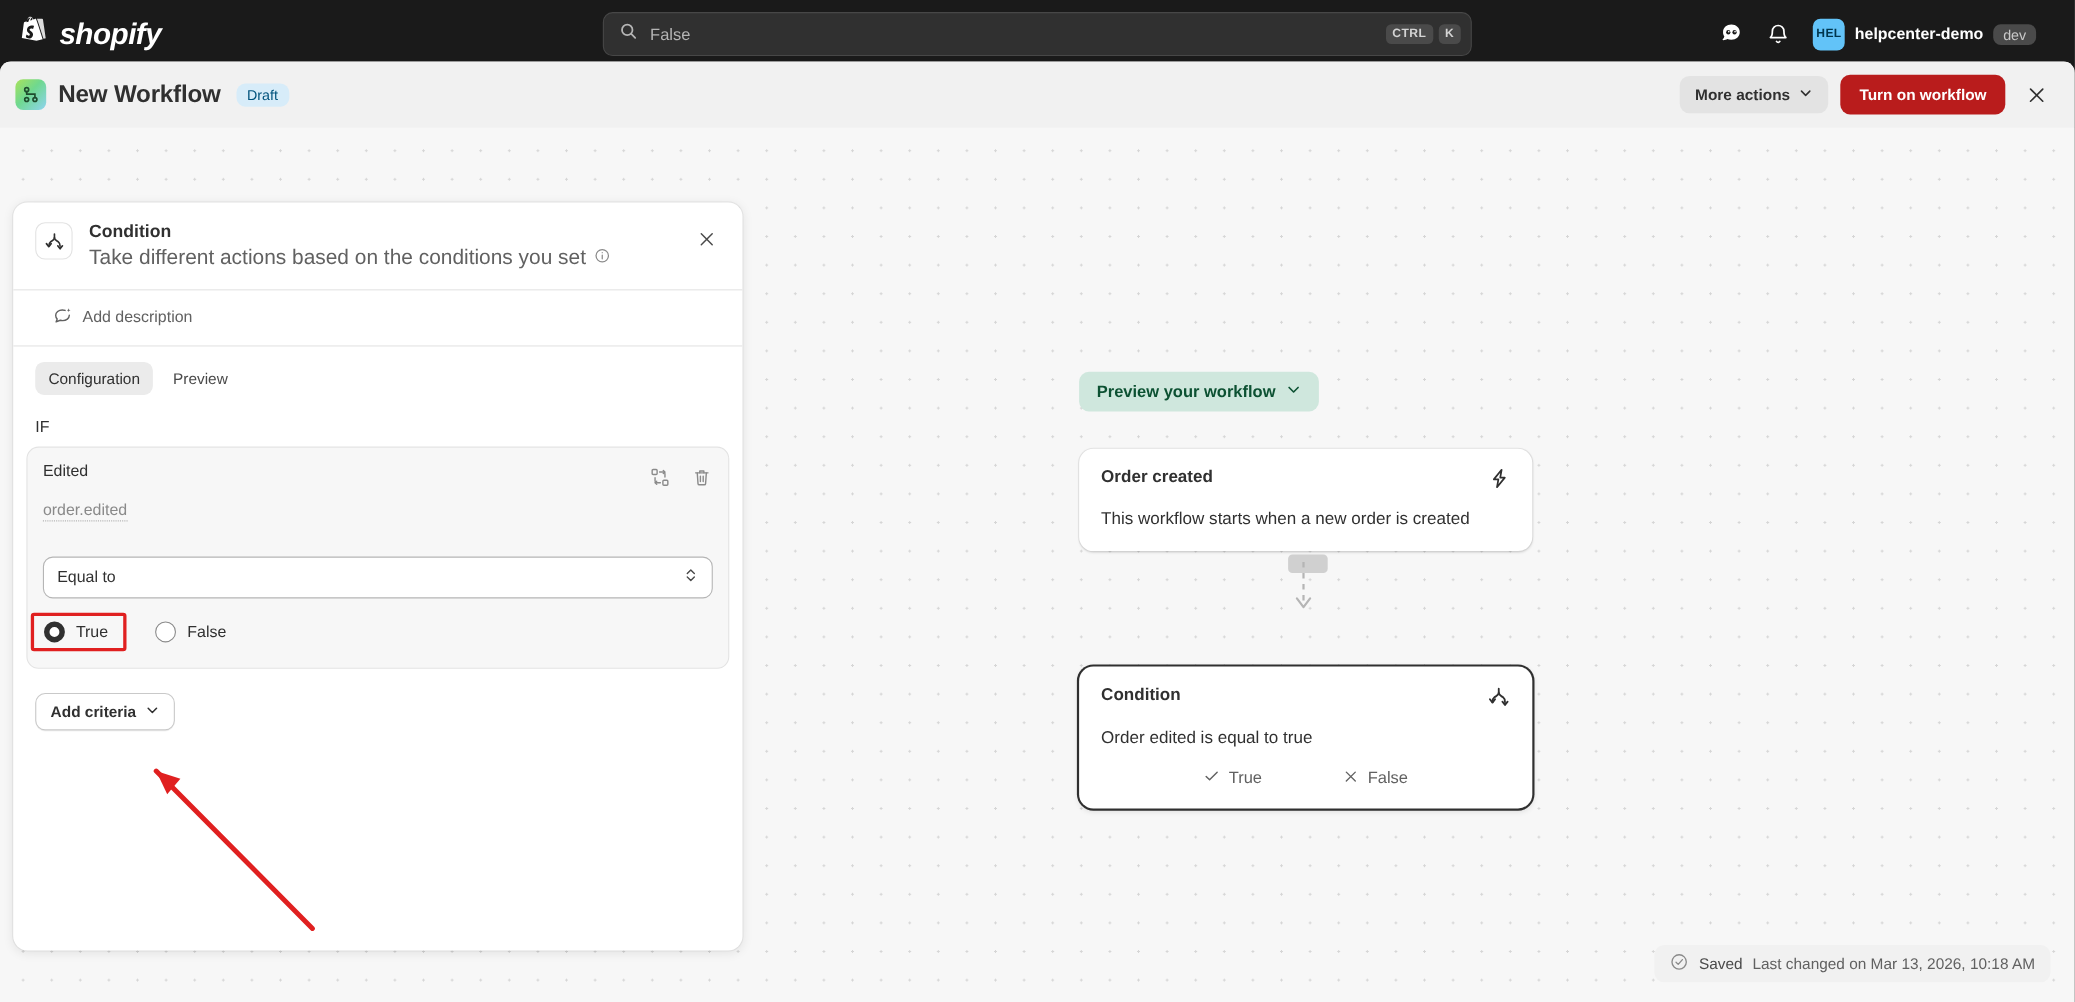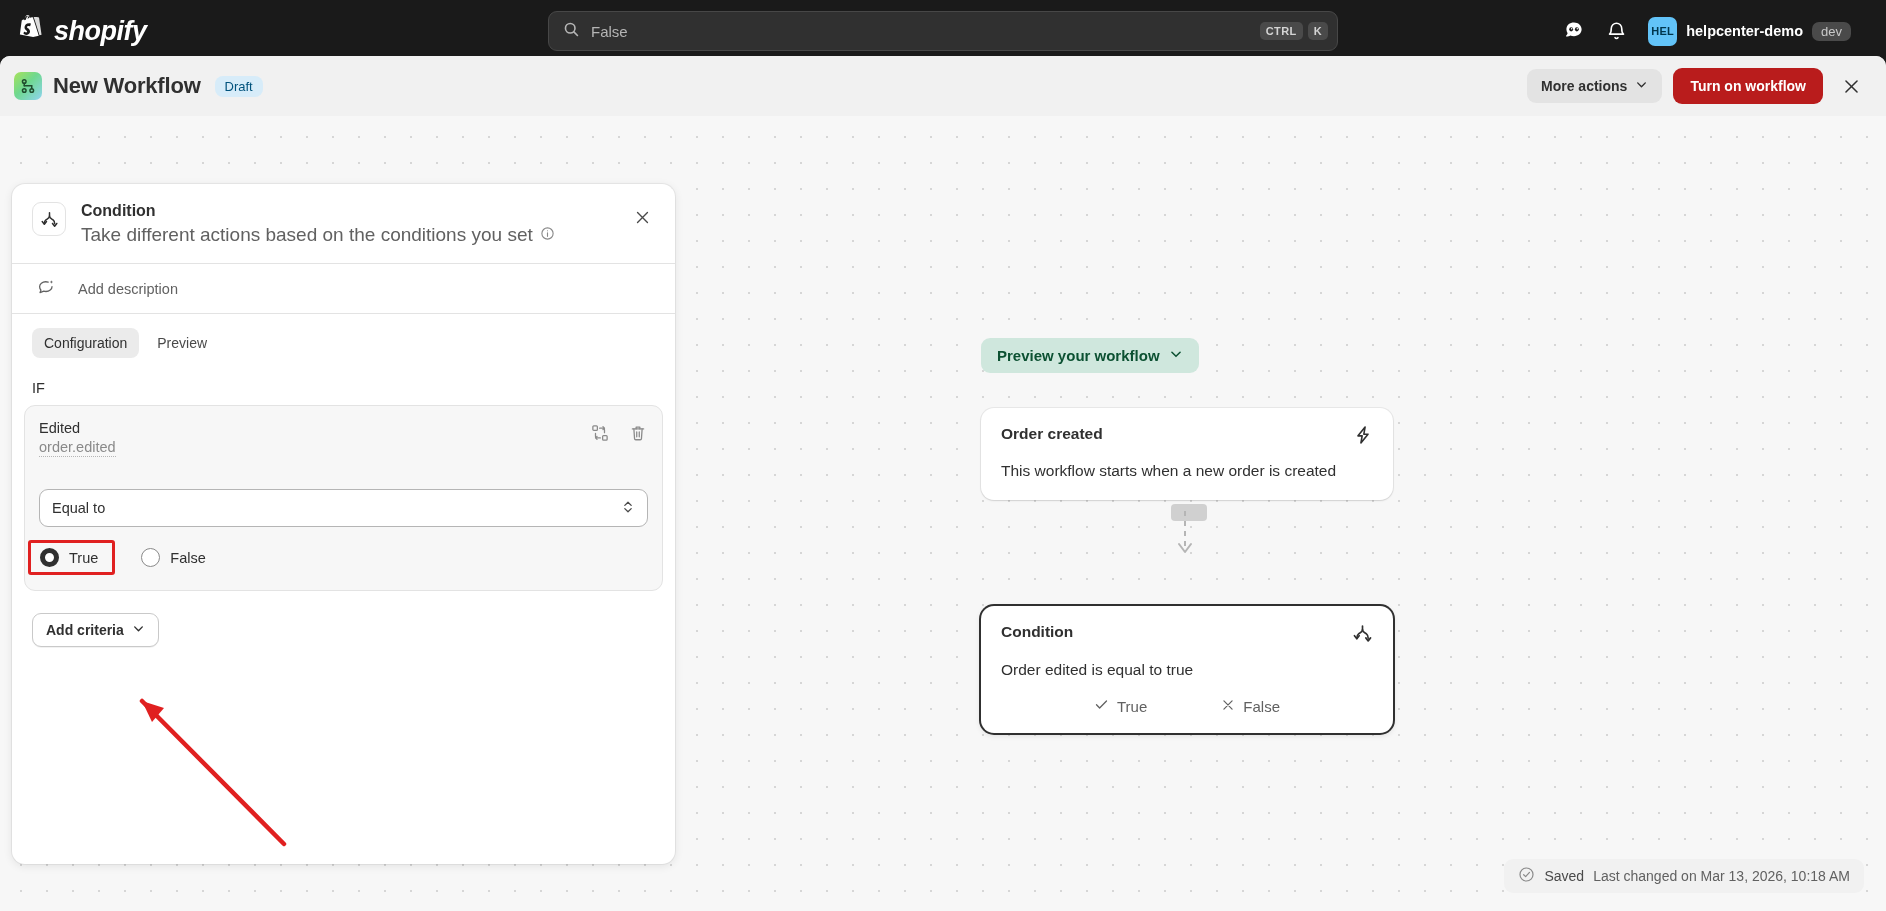--- a/index.html
+++ b/index.html
@@ -176,22 +176,22 @@
     display:flex; align-items:center; gap:7px;
   }
   .panel-close {
     margin-left:auto; width:30px; height:30px; border-radius:8px;
     display:flex; align-items:center; justify-content:center; cursor:pointer;
   }
 
   .panel-divider { height:1px; background:#e3e3e3; }
 
   .add-desc {
-    display:flex; align-items:center; gap:23px;
-    padding:14px 25px; cursor:pointer;
+    display:flex; align-items:center; gap:9px;
+    padding:14px 36px; cursor:pointer;
     font-size:14.5px; color:#616161;
   }
 
   .tabs { display:flex; gap:6px; padding:14px 20px 0; }
   .tab {
     font-size:14px; font-weight:400; color:#303030;
     padding:7px 12px; border-radius:8px; cursor:pointer;
   }
   .tab.active { background:#ebebeb; }
   .tab:not(.active) { color:#4a4a4a; font-weight:500; }
@@ -199,21 +199,21 @@
   .if-label { font-size:14.5px; color:#303030; padding:22px 20px 9px; }
 
   .criteria-card {
     margin:0 12px; background:#f7f7f7;
     border:1px solid #e3e3e3; border-radius:11px;
     padding:14px 14px 0;
   }
   .crit-row1 { display:flex; align-items:flex-start; }
   .crit-name { font-size:14.5px; color:#303030; }
   .crit-code {
-    font-size:14.5px; color:#8a8a8a; margin-top:3px;
+    font-size:14.5px; color:#8a8a8a; margin-top:19px;
     border-bottom:1.5px dotted #b5b5b5; display:inline-block; padding-bottom:1px;
   }
   .crit-icons { margin-left:auto; display:flex; gap:18px; padding-top:3px; }
   .crit-icon-btn { cursor:pointer; width:20px; height:20px; display:flex; align-items:center; justify-content:center; }
 
   .select-wrap {
     position:relative; margin-top:32px;
   }
   .select-box {
     width:100%; height:38px; background:#fff;

